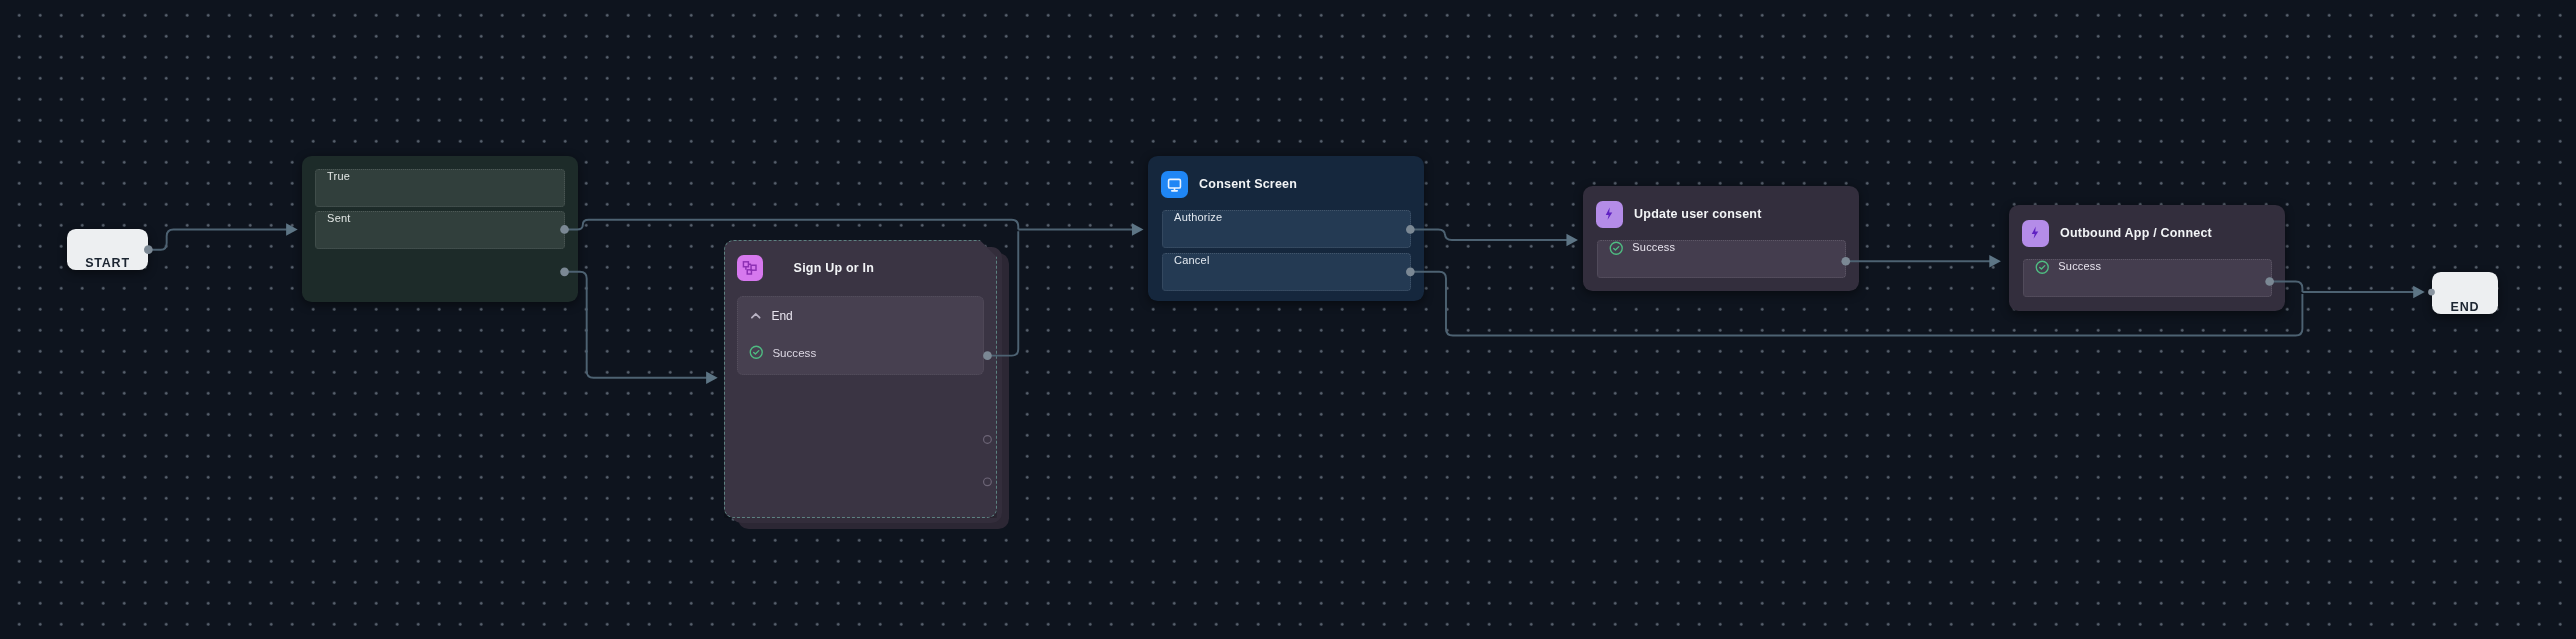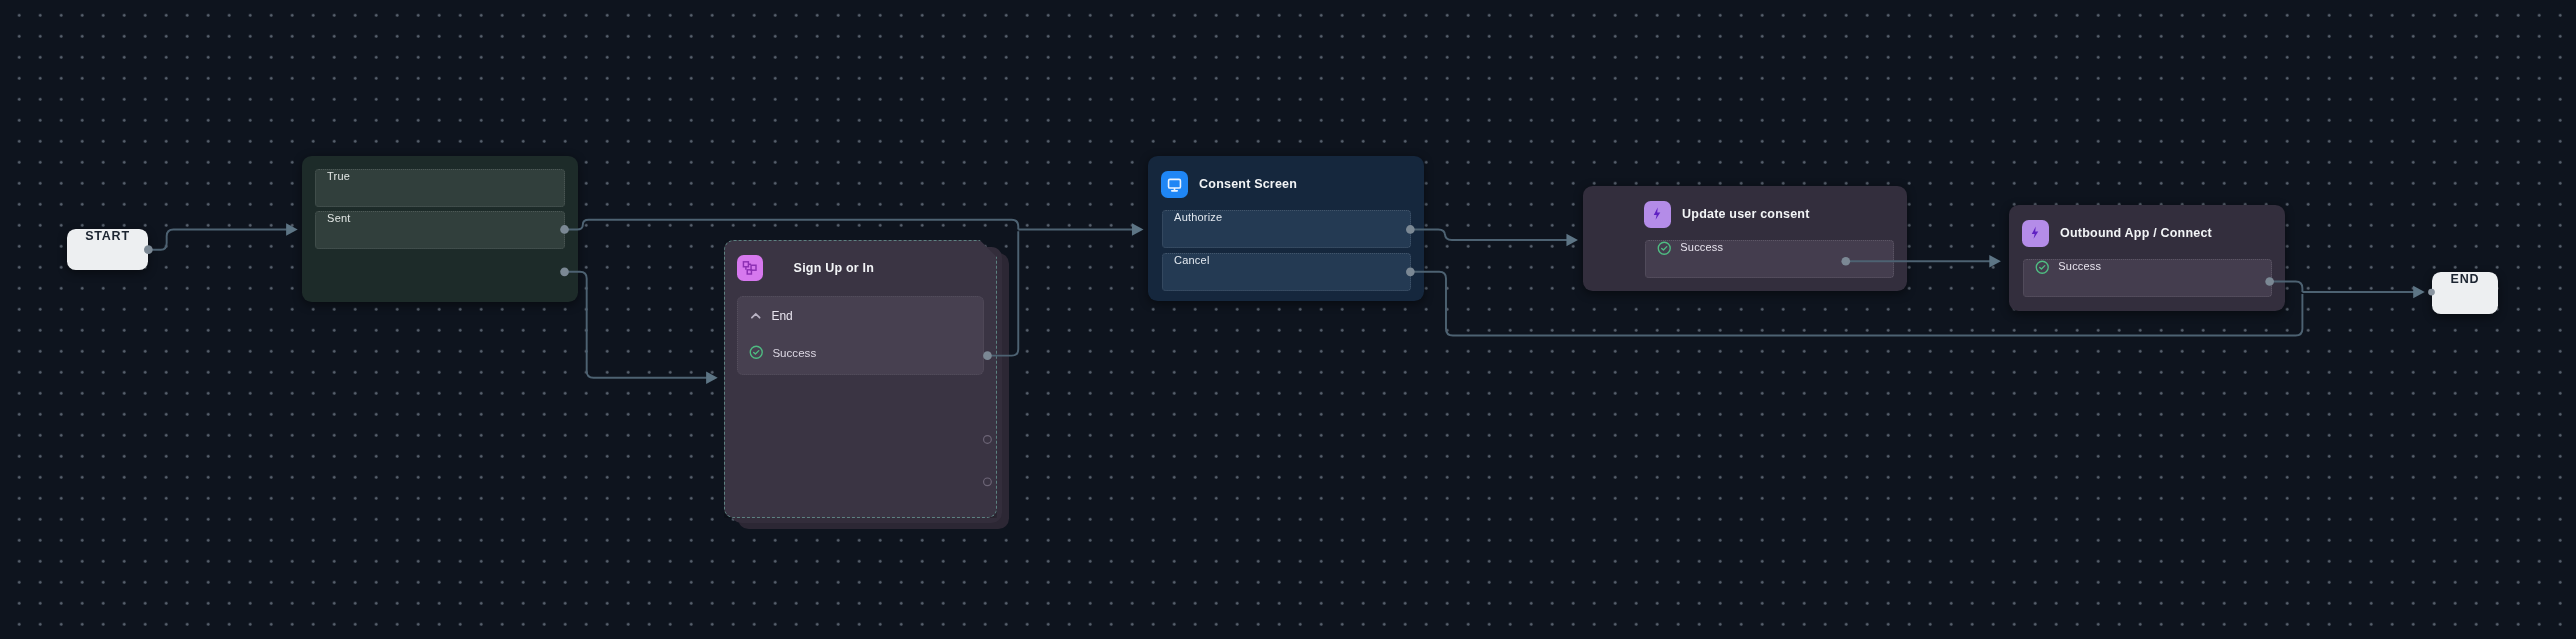--- a/index.html
+++ b/index.html
@@ -7,21 +7,21 @@
     position:relative;width:2576px;height:640px;overflow:hidden;
     background-color:#0e141e;
     background-image:radial-gradient(circle, rgba(150,162,177,0.55) 1.1px, transparent 1.6px);
     background-size:21px 21px;background-position:8.7px 4.8px;
     font-family:"Liberation Sans", sans-serif;
   }
   .wires{position:absolute;left:0;top:0;width:2576px;height:640px;z-index:5;pointer-events:none;}
   .wires path{fill:none;stroke:#4d6272;stroke-width:2;}
   .node{position:absolute;border-radius:9.6px;box-shadow:0 2.9px 9.6px rgba(0,0,0,0.45);z-index:2;}
   .terminal{
-    background:#edeff1;border-radius:8.7px;display:flex;align-items:flex-start;justify-content:center;
+    background:#edeff1;border-radius:8.7px;display:flex;align-items:flex-end;justify-content:center;
     color:#1c2531;font-weight:bold;font-size:12.5px;letter-spacing:0.8px;z-index:3;
   }
   .node-header{display:flex;align-items:center;gap:11.6px;padding:14.5px 13.5px 0 12.5px;}
   .node-icon{width:27px;height:27px;border-radius:6.7px;display:flex;align-items:center;justify-content:center;flex:0 0 27px;}
   .node-title{font-size:12.5px;font-weight:bold;color:#f2f4f6;letter-spacing:0.2px;white-space:nowrap;}
   .rows{padding:12.5px 13.5px 0 12.5px;}
   .row{
     height:38px;border-radius:3.9px;display:flex;align-items:flex-start;padding:0 11.6px;margin-bottom:4.8px;
     font-size:11px;letter-spacing:0.2px;box-sizing:border-box;
     border:1px dotted rgba(255,255,255,0.15);
@@ -151,21 +151,21 @@
     <div class="rows" style="padding:12.5px 13.5px 0 13.5px;">
       <div class="row">
         <span>Authorize</span>
       </div>
       <div class="row">
         <span>Cancel</span>
       </div>
     </div>
   </div>
 
-  <div class="node n-purple" style="left:1583px;top:186px;width:276px;height:105px;padding-left:48px;">
+  <div class="node n-purple" style="left:1583px;top:186px;width:276px;height:105px;">
     <div class="node-header">
       <span class="node-icon" style="background:#b48ce8;">
         <svg width="17.3" height="17.3" viewBox="0 0 24 24">
           <polygon points="13.5,3.5 8,14 12,14 10.5,20.5 17,10.5 12.8,10.5" fill="#5f21c2"></polygon>
         </svg>
       </span>
       <span class="node-title">Update user consent</span>
     </div>
     <div class="rows" style="padding:12.5px 13.5px 0 13.5px;">
       <div class="row">

